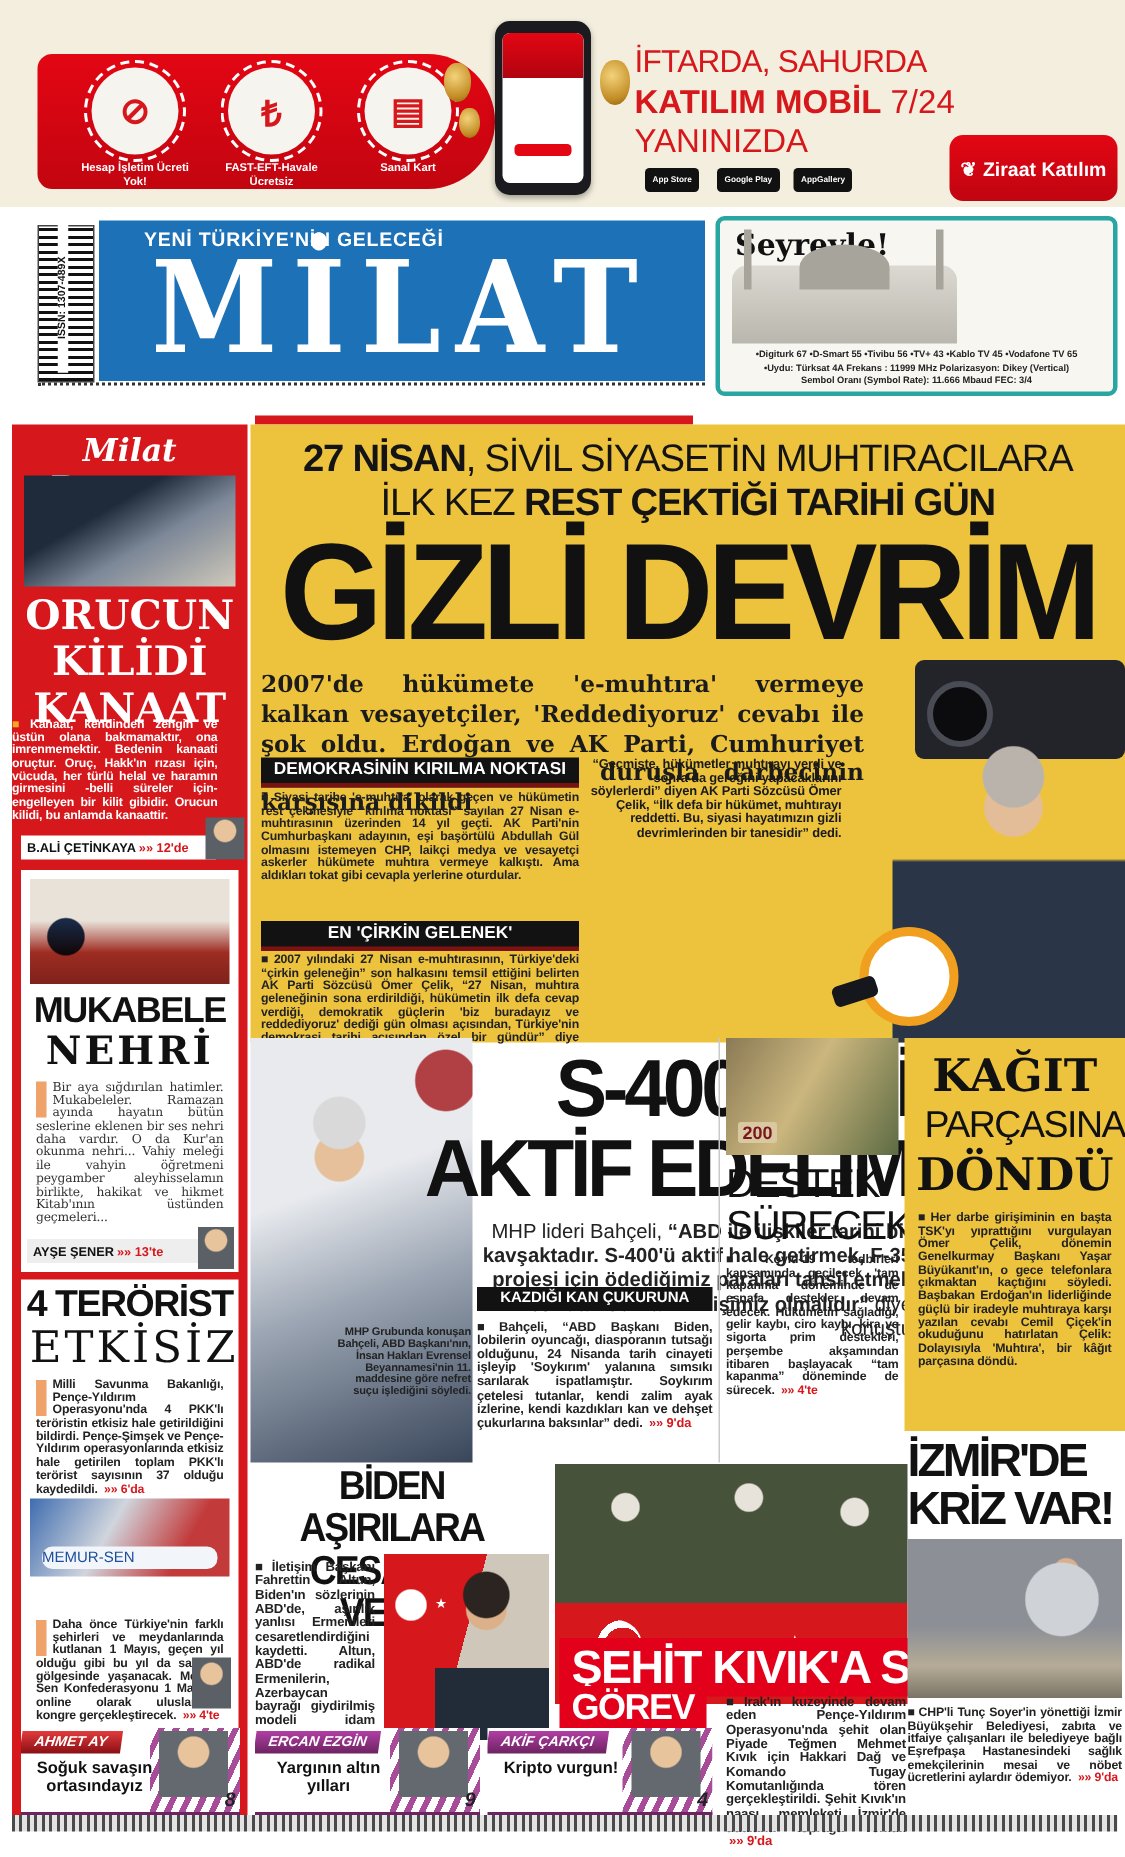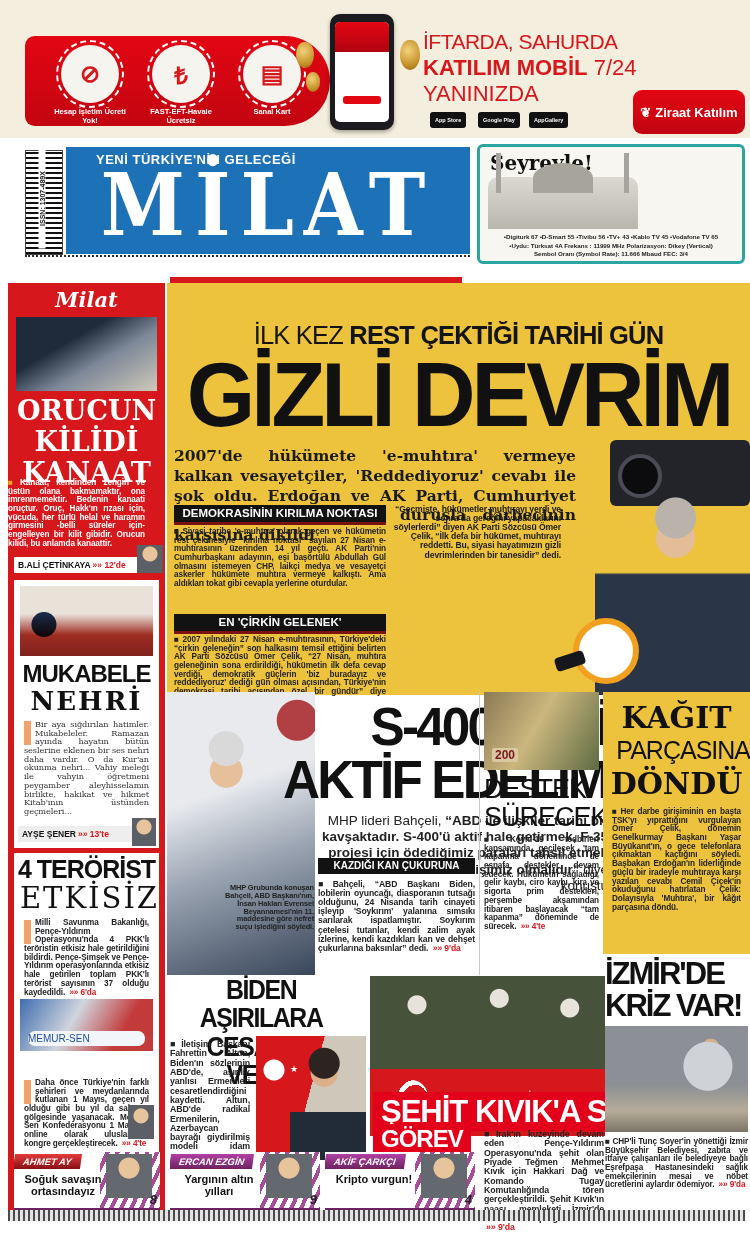--- a/index.html
+++ b/index.html
@@ -215,20 +215,23 @@
         <div style="position:absolute;left:8px;top:14px;width:36px;height:36px;background:#0c0c0e;border:4px solid #4a4c55;border-radius:50%;"></div>
       </div>
       <div class="abs" style="left:58px;top:28px;width:155px;height:227px;
            background:radial-gradient(circle at 52% 22%,#b9b3ac 0 20px,transparent 21px),
                       radial-gradient(circle at 52% 31%,#e3bd97 0 19px,transparent 20px),
                       linear-gradient(transparent 46%,#2a3547 47%);"></div>
       <div class="abs" style="left:36px;top:178px;width:54px;height:54px;background:#fff;border:6px solid #f0a01e;border-radius:50%;"></div>
       <div class="abs" style="left:18px;top:214px;width:30px;height:14px;background:#15171c;border-radius:4px;transform:rotate(-18deg);"></div>
     </div>
 
+    <div class="abs" style="left:8px;top:9px;width:567px;text-align:center;font-size:25.5px;letter-spacing:-.8px;color:#141414;">
+      <b>27 NİSAN</b><span>, SİVİL SİYASETİN MUHTIRACILARA</span>
+    </div>
     <div class="abs" style="left:8px;top:38px;width:567px;text-align:center;font-size:25.5px;letter-spacing:-.8px;color:#141414;">
       <span>İLK KEZ </span><b>REST ÇEKTİĞİ TARİHİ GÜN</b>
     </div>
     <div class="abs cond" style="left:5px;top:66px;width:573px;text-align:center;font-size:88px;line-height:1;
          letter-spacing:-4px;transform:scaleY(1.04);transform-origin:top center;">GİZLİ DEVRİM</div>
     <div class="abs" style="left:7px;top:163px;width:402px;font-family:'DejaVu Serif',serif;font-weight:bold;
          font-size:15.5px;line-height:1.28;text-align:justify;color:#1b1b1b;">2007'de hükümete 'e-muhtıra' vermeye kalkan vesayetçiler, 'Reddediyoruz' cevabı ile şok oldu. Erdoğan ve AK Parti, Cumhuriyet tarihinde ilk kez net duruşla darbecinin karşısına dikildi</div>
 
     <div class="abs blackbar" style="left:7px;top:222px;width:212px;height:17px;font-size:11.5px;line-height:17px;">DEMOKRASİNİN KIRILMA NOKTASI</div>
     <p class="story abs" style="left:7px;top:245px;width:212px;">

